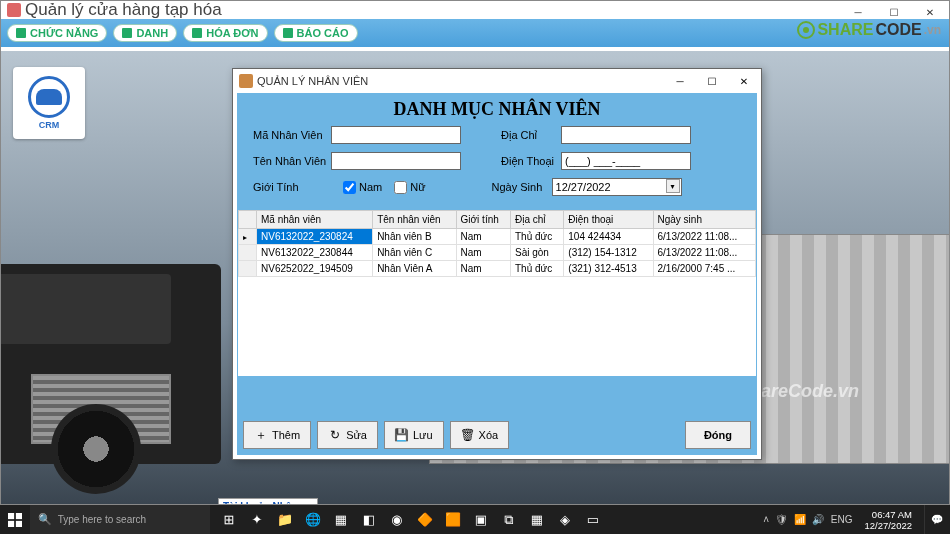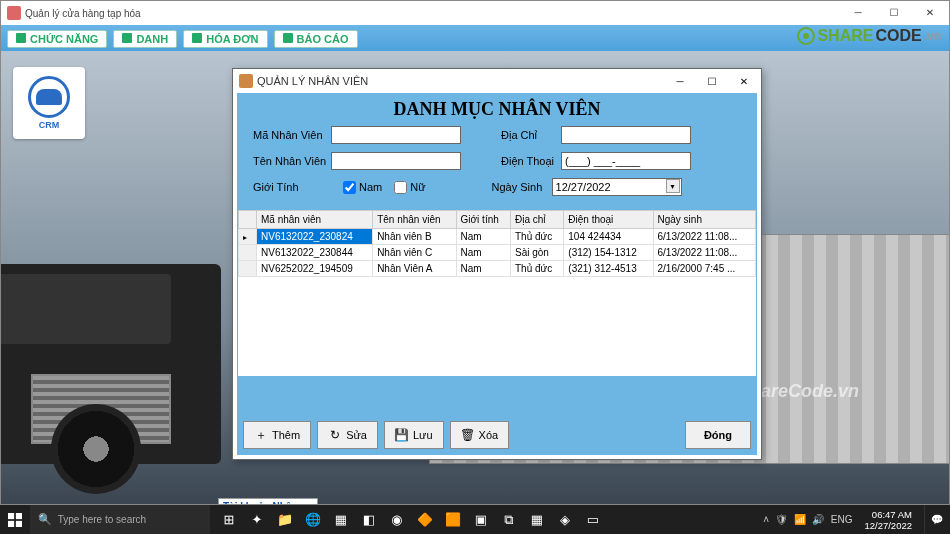--- a/index.html
+++ b/index.html
@@ -1,26 +1,26 @@
 <!DOCTYPE html>
 <html><head>
 <meta charset="utf-8">
 <style>
 * { box-sizing: border-box; margin: 0; padding: 0; font-family: "Segoe UI", Tahoma, sans-serif; }
 body { width: 950px; height: 534px; overflow: hidden; background: #1a1a1a; position: relative; }
 
 
 .main-window { position: absolute; top: 0; left: 0; width: 950px; height: 505px; background: #fff; border: 1px solid #888; }
-.main-titlebar { height: 24px; background: #fff; display: flex; align-items: center; padding: 0 6px; font-size: 10px; color: #444; }
+.main-titlebar { height: 18px; background: #fff; display: flex; align-items: center; padding: 0 6px; font-size: 17px; color: #444; }
 .main-titlebar .ti { width: 14px; height: 14px; margin-right: 4px; background: #d66; border-radius: 2px; }
 .main-winbtns { position: absolute; top: 1px; right: 1px; display: flex; }
 .main-winbtns div { width: 36px; height: 20px; display: flex; align-items: center; justify-content: center; font-size: 10px; color: #333; cursor: pointer; }
 
 .menubar { height: 28px; background: linear-gradient(#6ab5e6,#4ba0db); display: flex; align-items: center; padding: 0 6px; gap: 6px; position: relative; }
-.menubar .mitem { background: #fff; border: 1px solid #9cb; border-radius: 2px; padding: 2px 8px; font-size: 11px; font-weight: bold; color: #2a6; display: flex; gap: 4px; cursor: pointer; }
+.menubar .mitem { background: #fff; border: 1px solid #9cb; border-radius: 9px; padding: 2px 8px; font-size: 11px; font-weight: bold; color: #2a6; display: flex; align-items: center; gap: 4px; cursor: pointer; }
 .menubar .mitem .mi { width: 10px; height: 10px; background: #2a6; border-radius: 1px; }
 .brand { position: absolute; right: 8px; top: 2px; font-weight: bold; font-size: 16px; display: flex; align-items: center; gap: 2px; }
 .brand .bi { width: 18px; height: 18px; border: 2px solid #6a3; border-radius: 50%; position: relative; }
 .brand .bi::after { content:""; position:absolute; width:6px; height:6px; background:#6a3; border-radius:50%; top:4px; left:4px; }
 .brand .s1 { color: #6a3; }
 .brand .s2 { color: #333; }
 .brand .s3 { color: #999; font-size: 12px; }
 
 .desktop { position: absolute; top: 50px; left: 0; right: 0; bottom: 0; background: linear-gradient(#b8c5d0 0%, #7a8a98 60%, #3a4550 100%); overflow: hidden; }
 .truck-bg { position:absolute; inset:0; }

